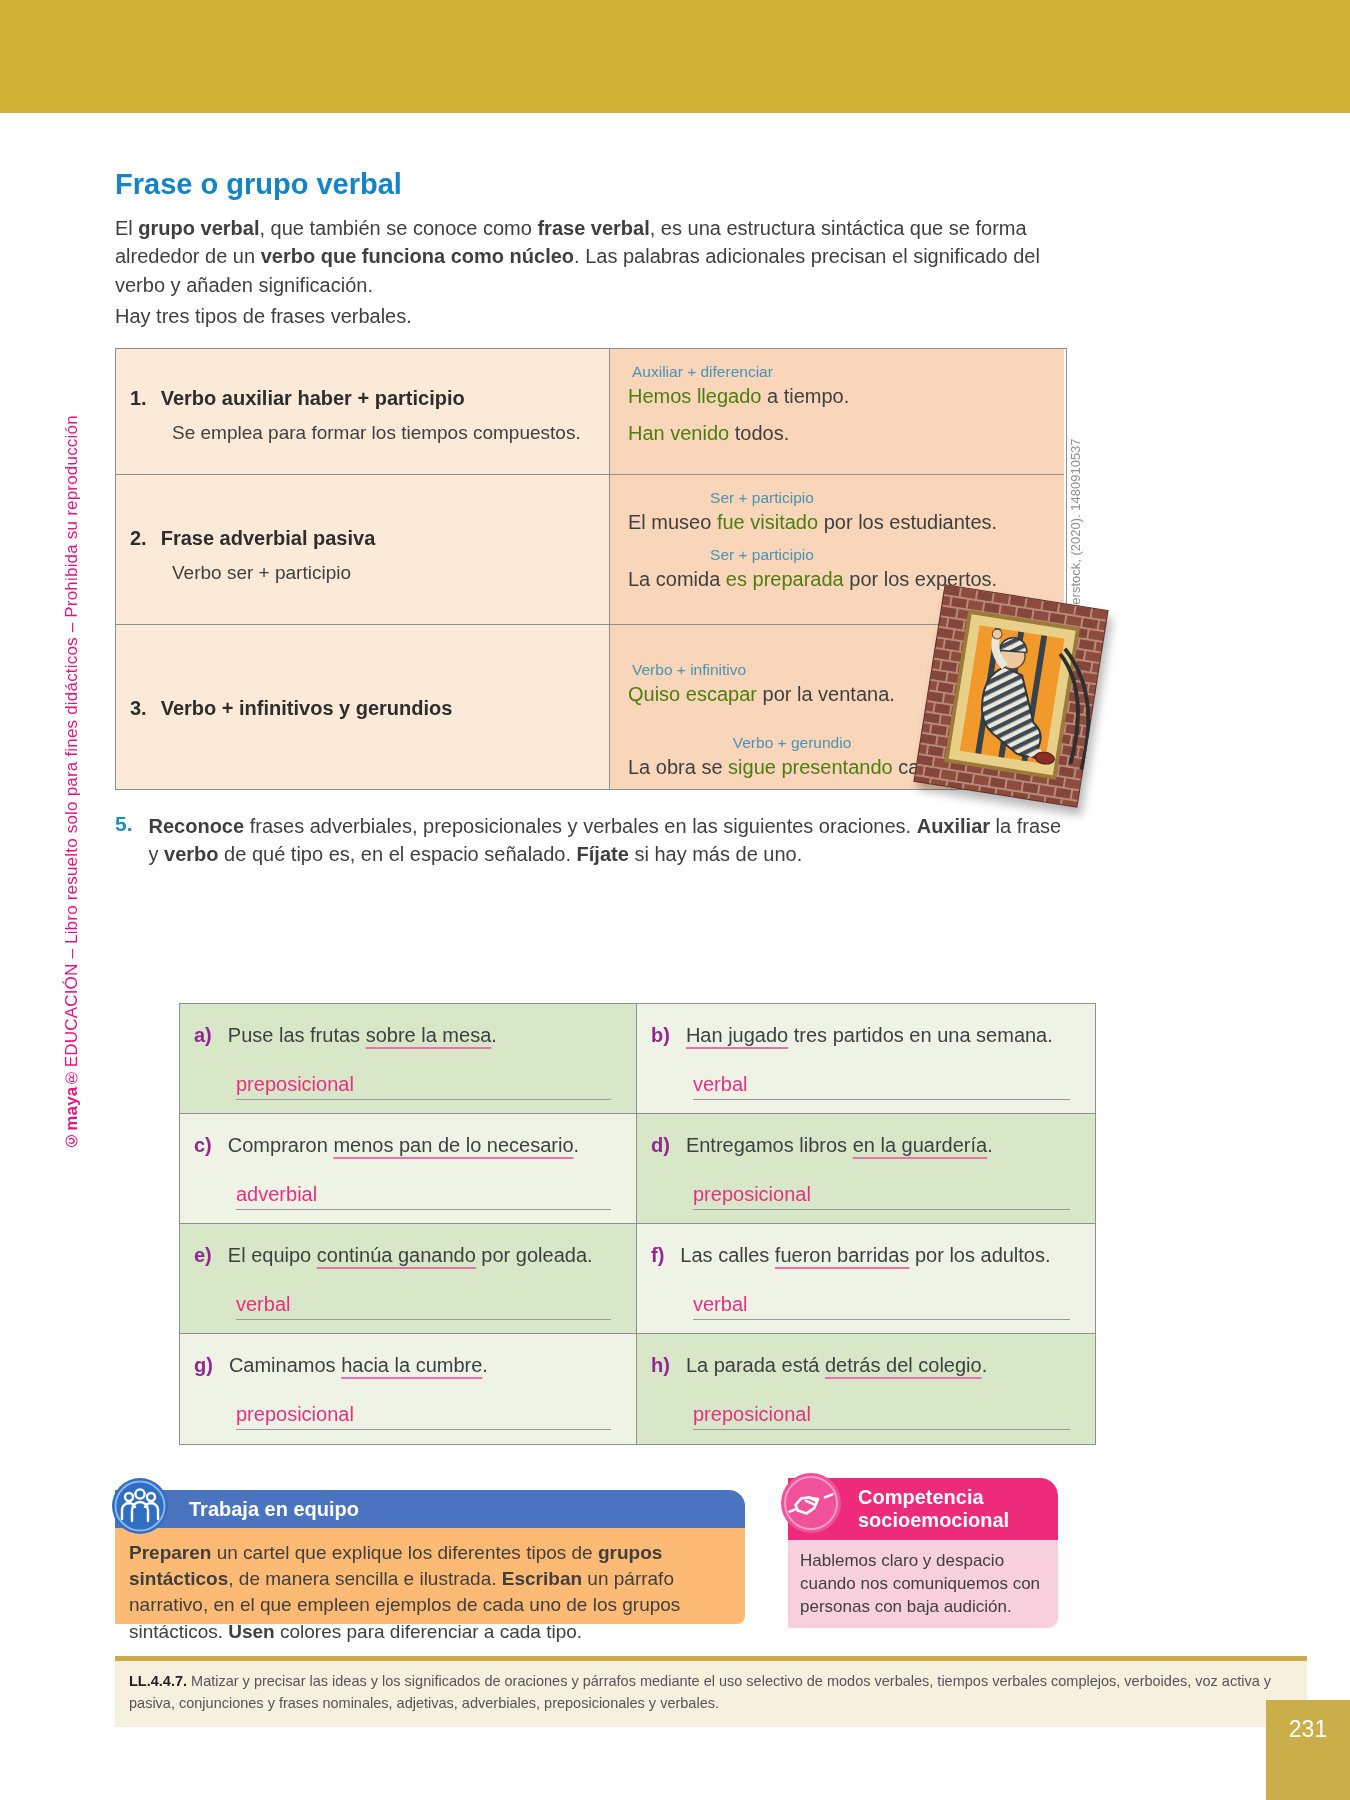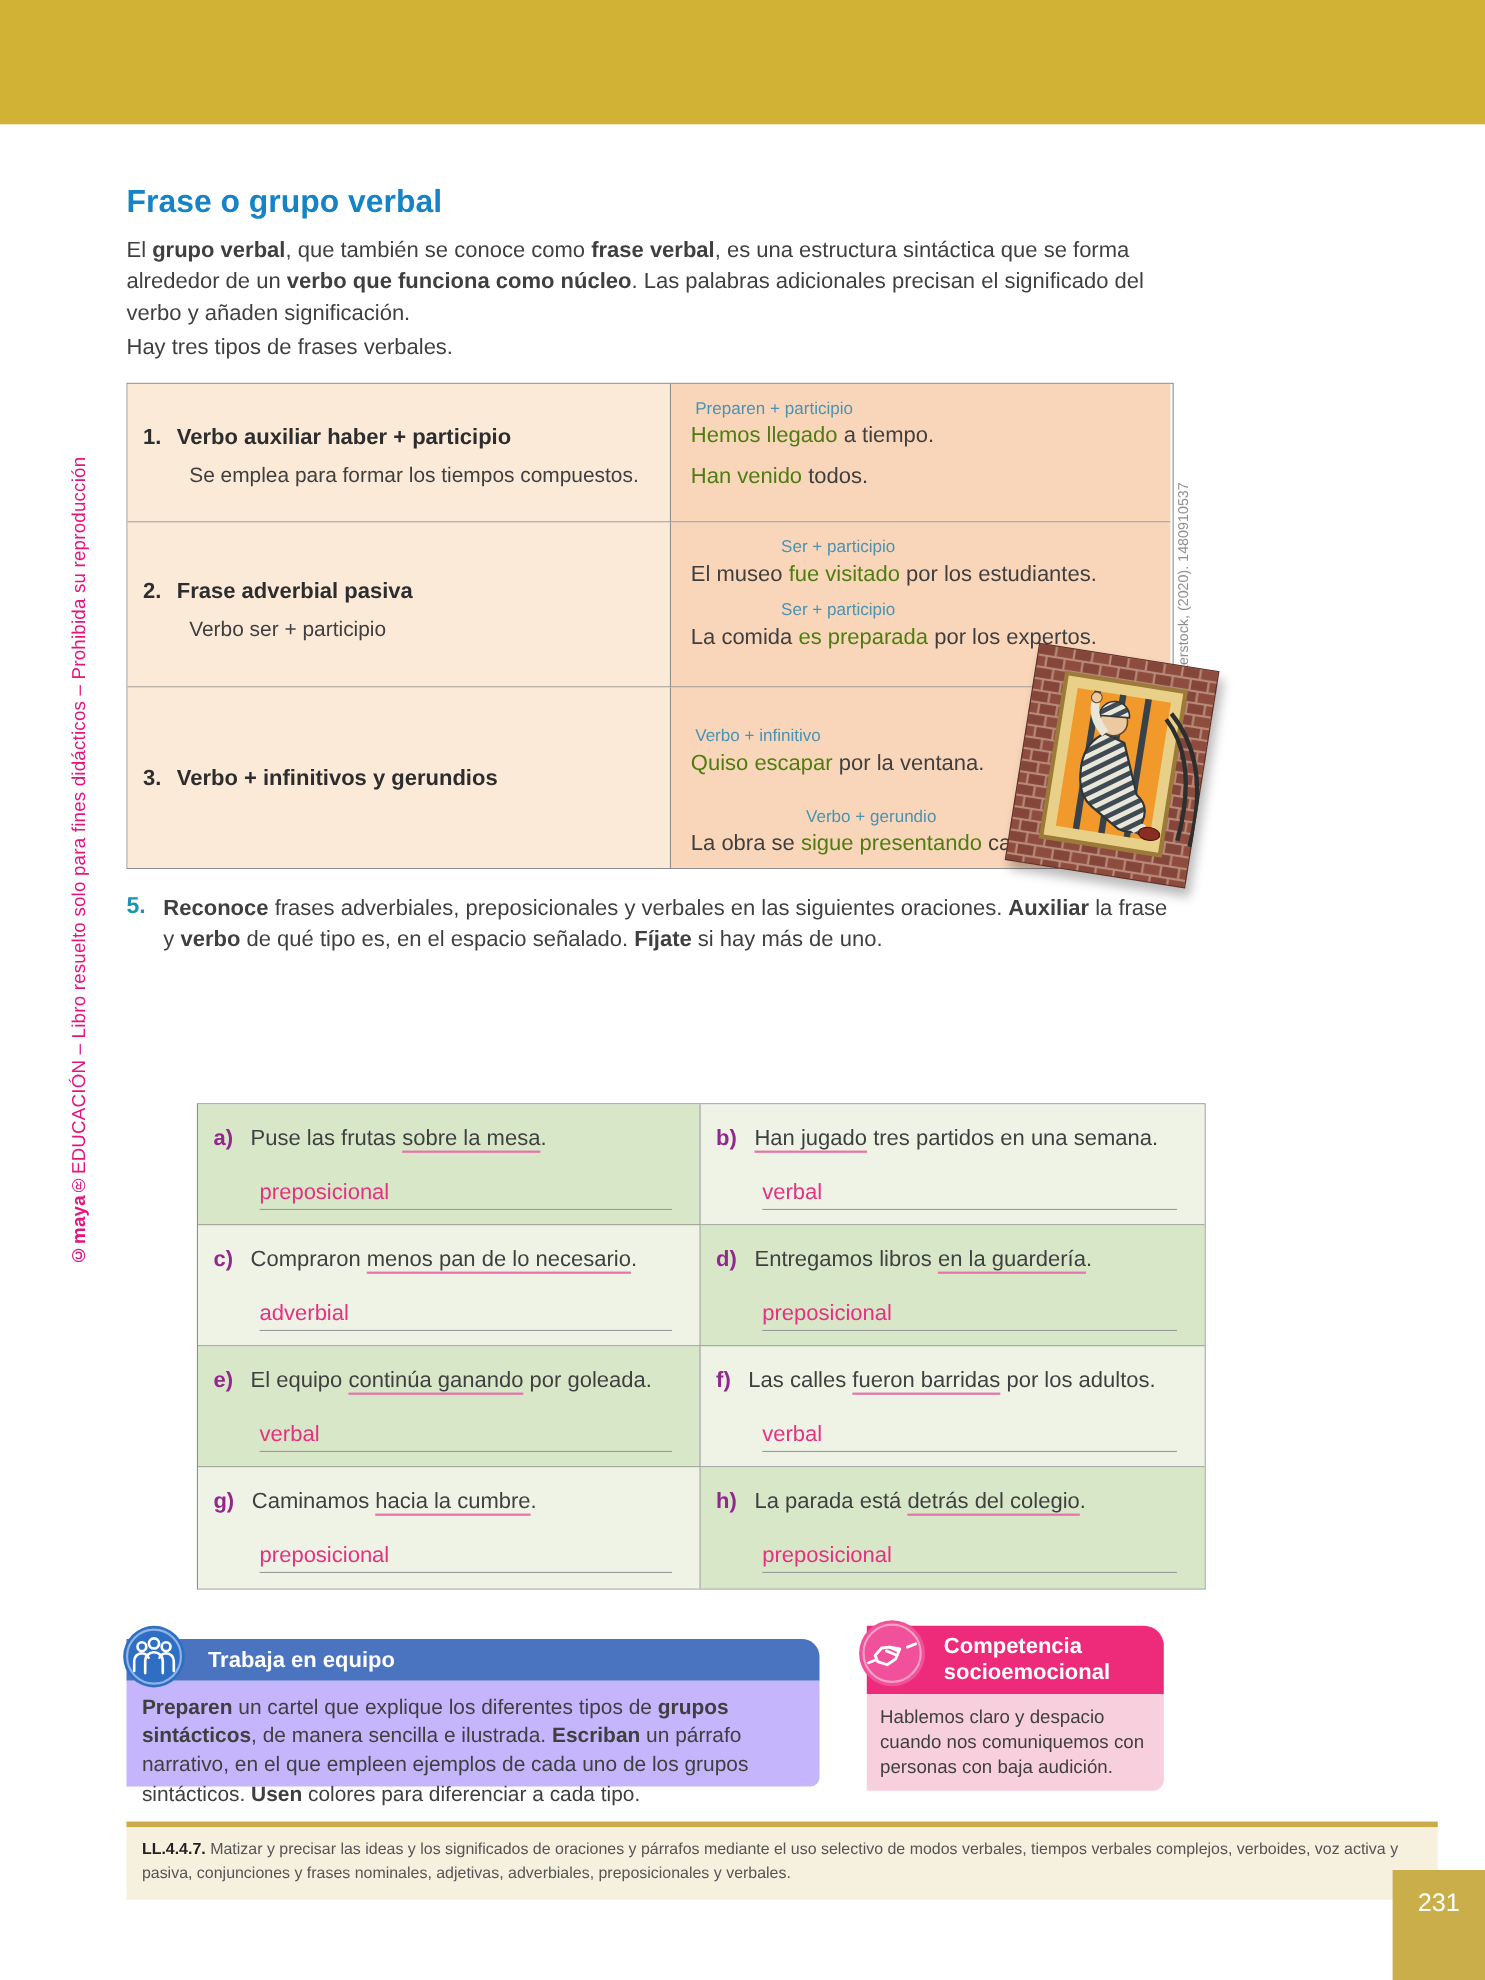--- a/index.html
+++ b/index.html
@@ -55,21 +55,21 @@
   .cell.shade-l{background:#eef3e6;}
   .letter{font-weight:bold;color:#93278f;font-size:20px;margin-right:16px;}
   .sentence{font-size:20px;}
   .answer{margin:26px 0 0 42px;border-bottom:1px solid #9a9a9a;padding-bottom:3px;width:88%;
           font-size:20px;color:#e5317f;}
 
   
   .tw-bar{position:absolute;left:115px;top:1490px;width:630px;height:38px;background:#4a73c0;
           border-top-right-radius:16px;display:flex;align-items:center;padding-left:74px;box-sizing:border-box;}
   .tw-title{color:#ffffff;font-weight:bold;font-size:20px;}
-  .tw-body{position:absolute;left:115px;top:1528px;width:630px;height:96px;background:#c4b5fd;
+  .tw-body{position:absolute;left:115px;top:1528px;width:630px;height:96px;background:#fdba74;
            border-bottom-right-radius:8px;padding:12px 14px;box-sizing:border-box;font-size:19px;line-height:1.38;}
   .tw-icon{position:absolute;left:111px;top:1477px;width:58px;height:58px;}
 
   
   .cs-bar{position:absolute;left:788px;top:1478px;width:270px;height:62px;background:#ee2a7b;
           border-top-right-radius:18px;display:flex;flex-direction:column;justify-content:center;
           padding-left:70px;box-sizing:border-box;}
   .cs-title{color:#ffffff;font-weight:bold;font-size:20px;line-height:1.15;}
   .cs-body{position:absolute;left:788px;top:1540px;width:270px;height:88px;background:#f8cfdd;
            border-bottom-right-radius:10px;padding:10px 12px;box-sizing:border-box;font-size:17px;line-height:1.35;}
@@ -101,21 +101,21 @@
   <div class="ttable">
 
     <div class="tcell tleft r1">
       <div class="tnum-line">
         <span>1.</span>
         <span>Verbo auxiliar haber + participio</span>
       </div>
       <div class="tdesc">Se emplea para formar los tiempos compuestos.</div>
     </div>
     <div class="tcell tright">
-      <div class="exlabel">Preparen + participio</div>
+      <div class="exlabel">Auxiliar + diferenciar</div>
       <div class="exsent"><span class="sg-blue">Hemos llegado</span><span> a tiempo.</span></div>
       <div class="exsent" style="margin-top:14px;"><span class="sg-blue">Han venido</span><span> todos.</span></div>
     </div>
 
     <div class="tcell tleft r2">
       <div class="tnum-line">
         <span>2.</span>
         <span>Frase adverbial pasiva</span>
       </div>
       <div class="tdesc">Verbo ser + participio</div>

